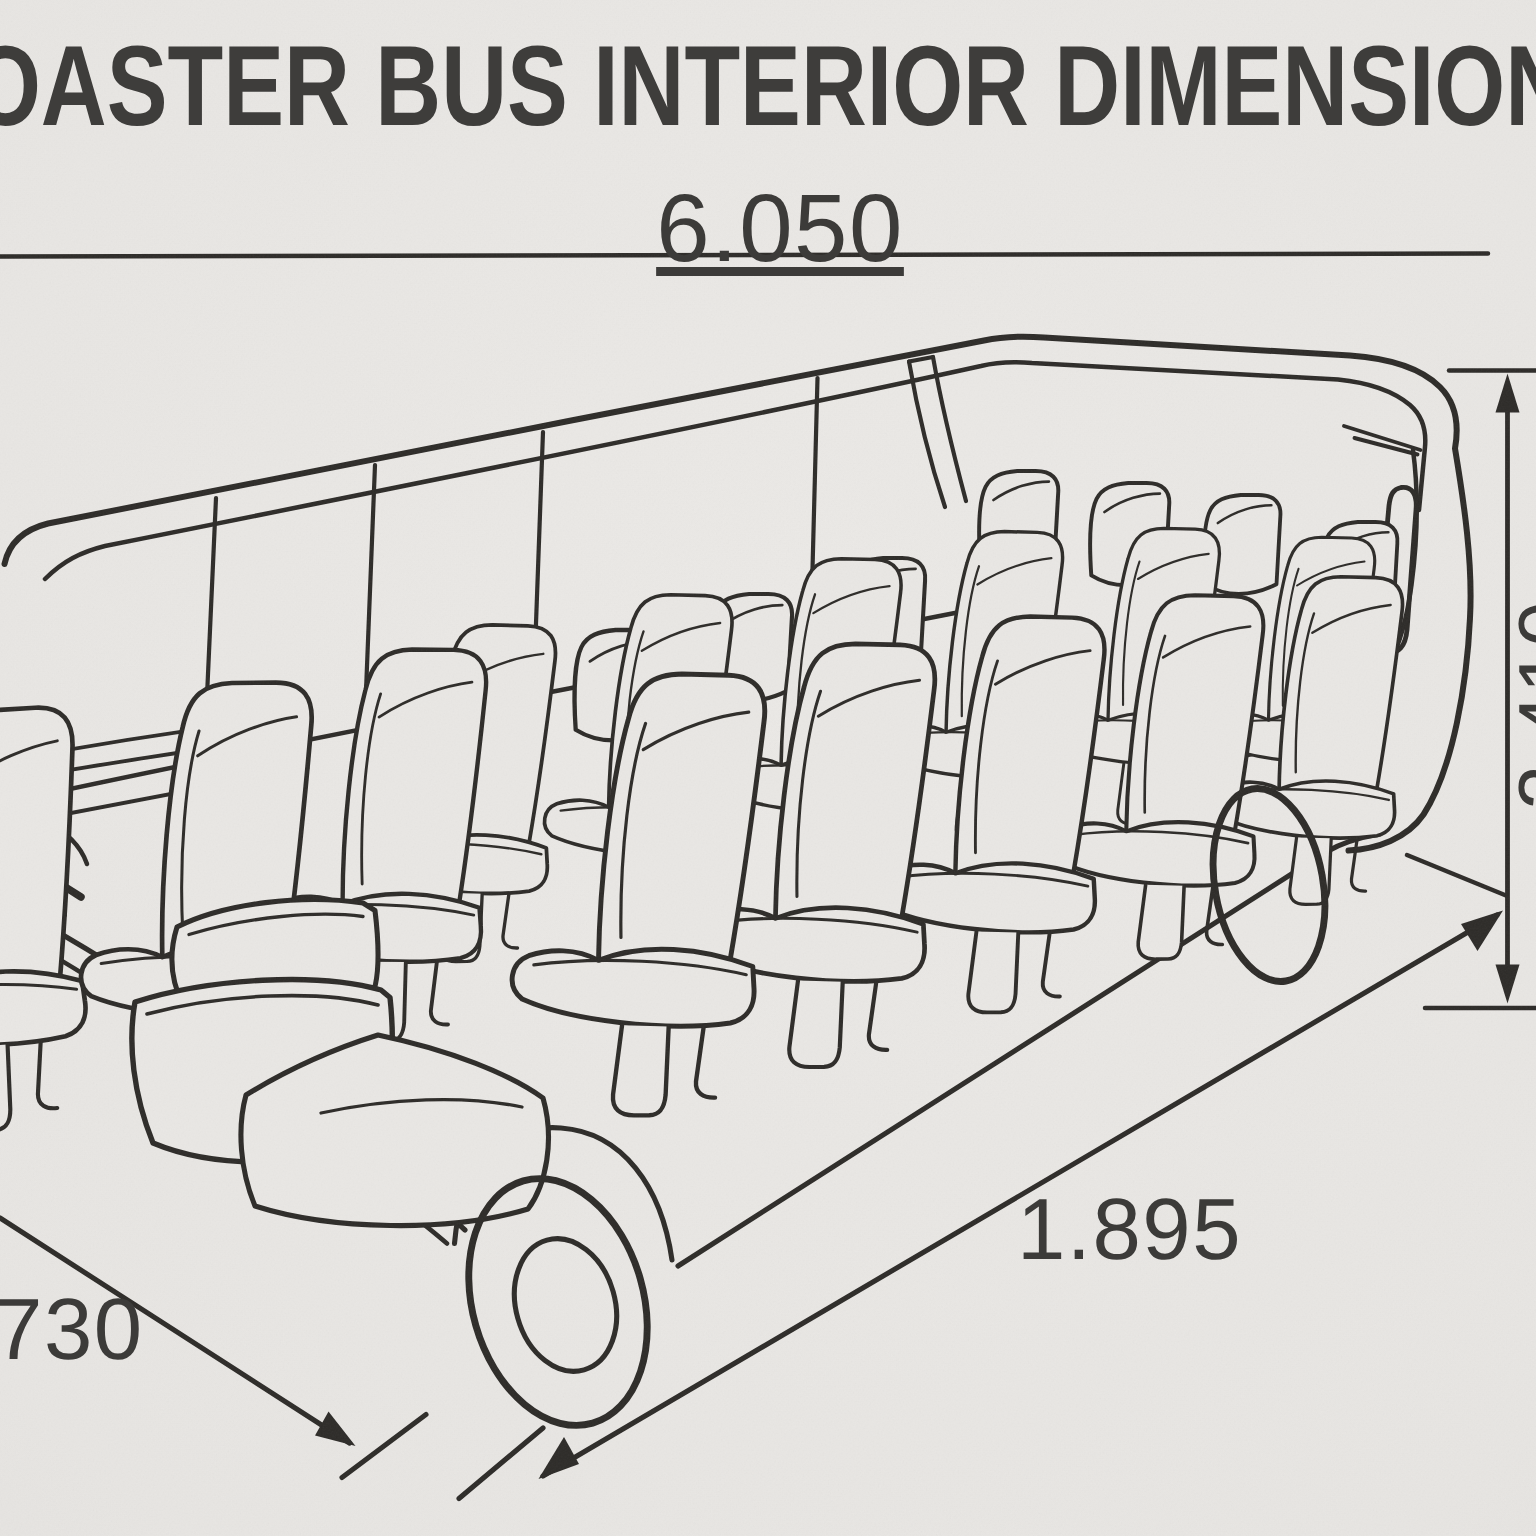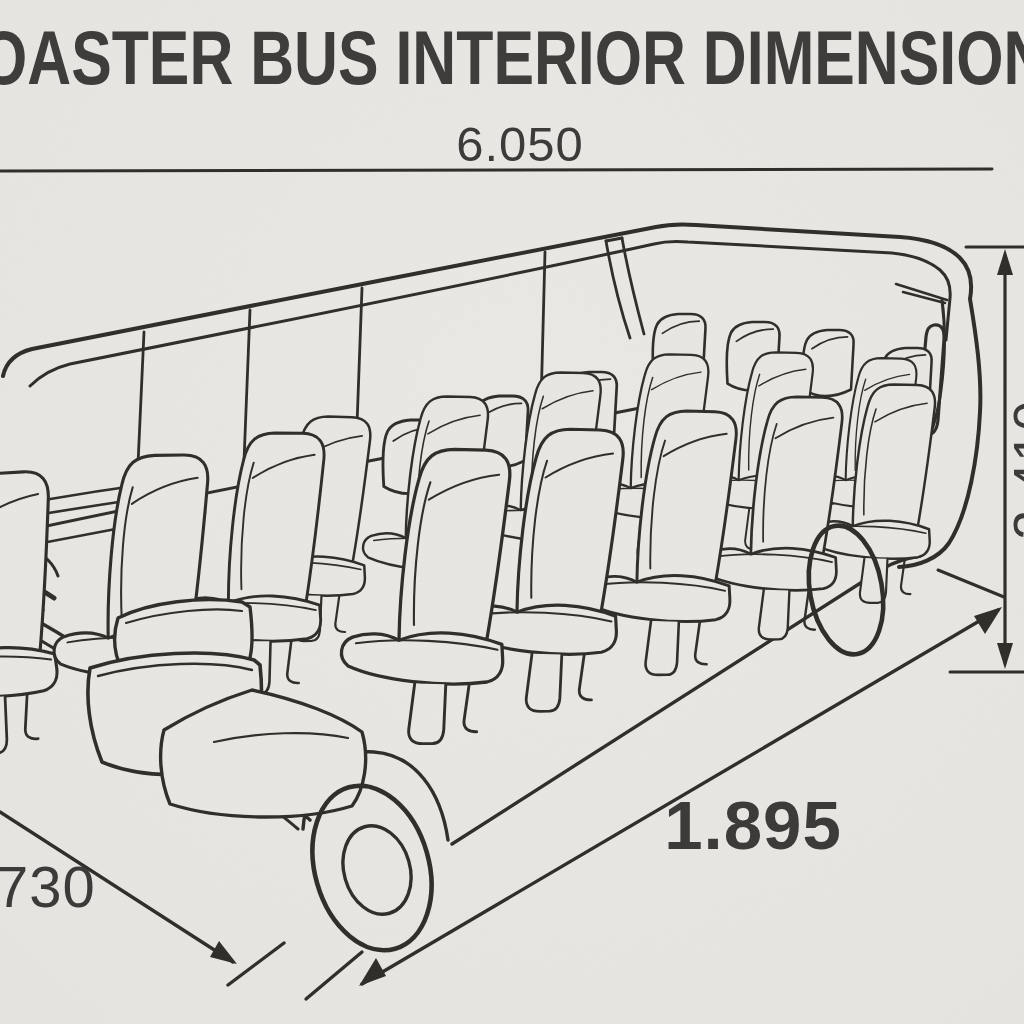--- a/index.html
+++ b/index.html
@@ -10,22 +10,22 @@
   }
   #artwork{position:absolute;left:0;top:0;}
   .lbl{position:absolute;color:#3c3b39;line-height:1;white-space:nowrap;letter-spacing:1px;}
   #title{
     position:absolute;top:20px;left:50%;
     transform:translateX(-50%) scaleX(0.80);
     transform-origin:center top;
     font-size:76px;font-weight:700;color:#3e3d3b;
     white-space:nowrap;letter-spacing:0px;line-height:1;
   }
-  #dim-top{top:120px;left:520px;transform:translateX(-50%);font-size:49px;}
-  #dim-diag{top:791px;left:753px;transform:translateX(-50%);font-size:69px;font-weight:bold;}
+  #dim-top{top:120px;left:520px;transform:translateX(-50%);font-size:64px;text-decoration:underline;}
+  #dim-diag{top:791px;left:753px;transform:translateX(-50%);font-size:58px;}
   #dim-front{top:858px;left:-4px;font-size:58px;}
   #dim-side{
     top:470px;left:1032px;
     transform:translate(-50%,-50%) rotate(-90deg);
     font-size:54px;
   }
 </style>
 </head>
 <body>
 

